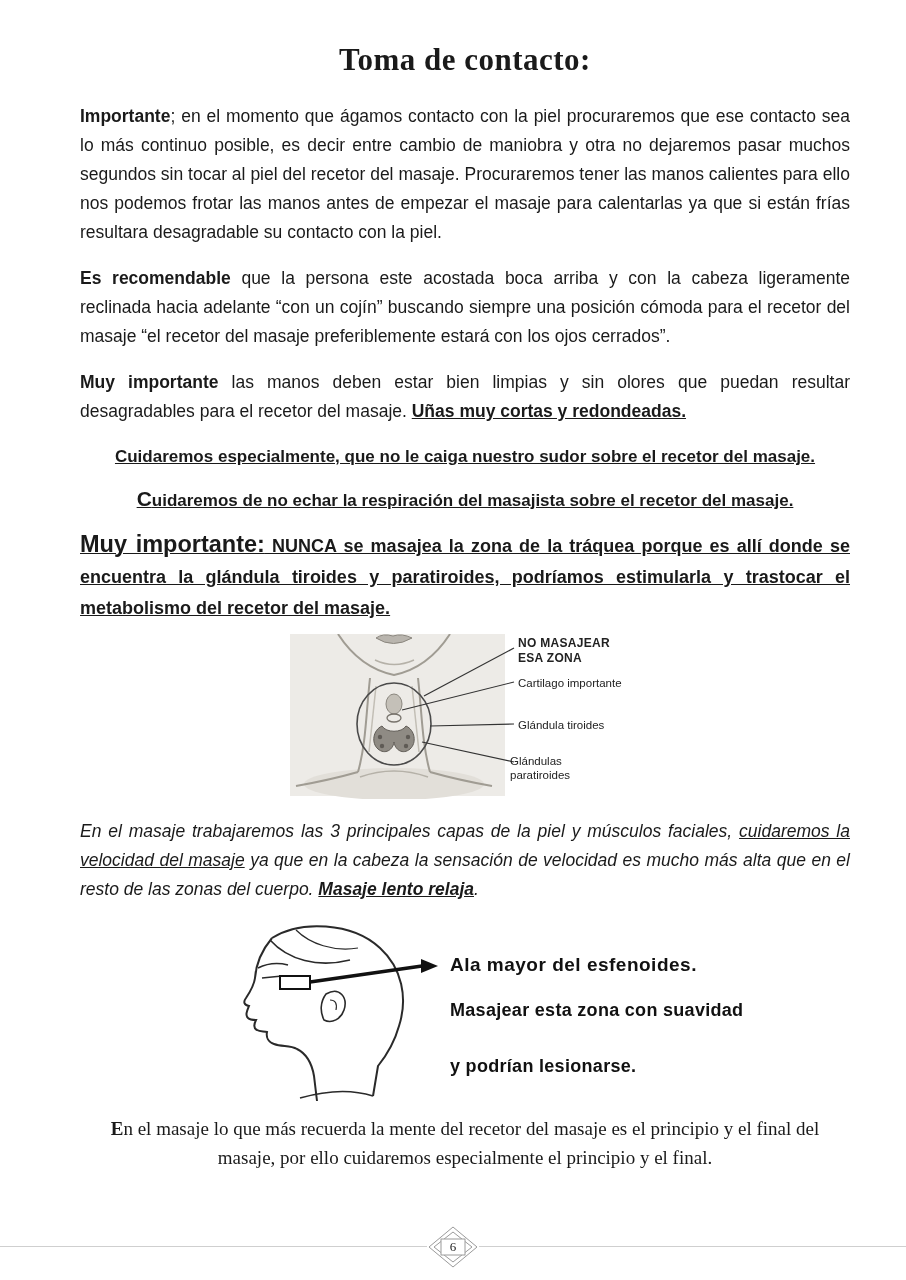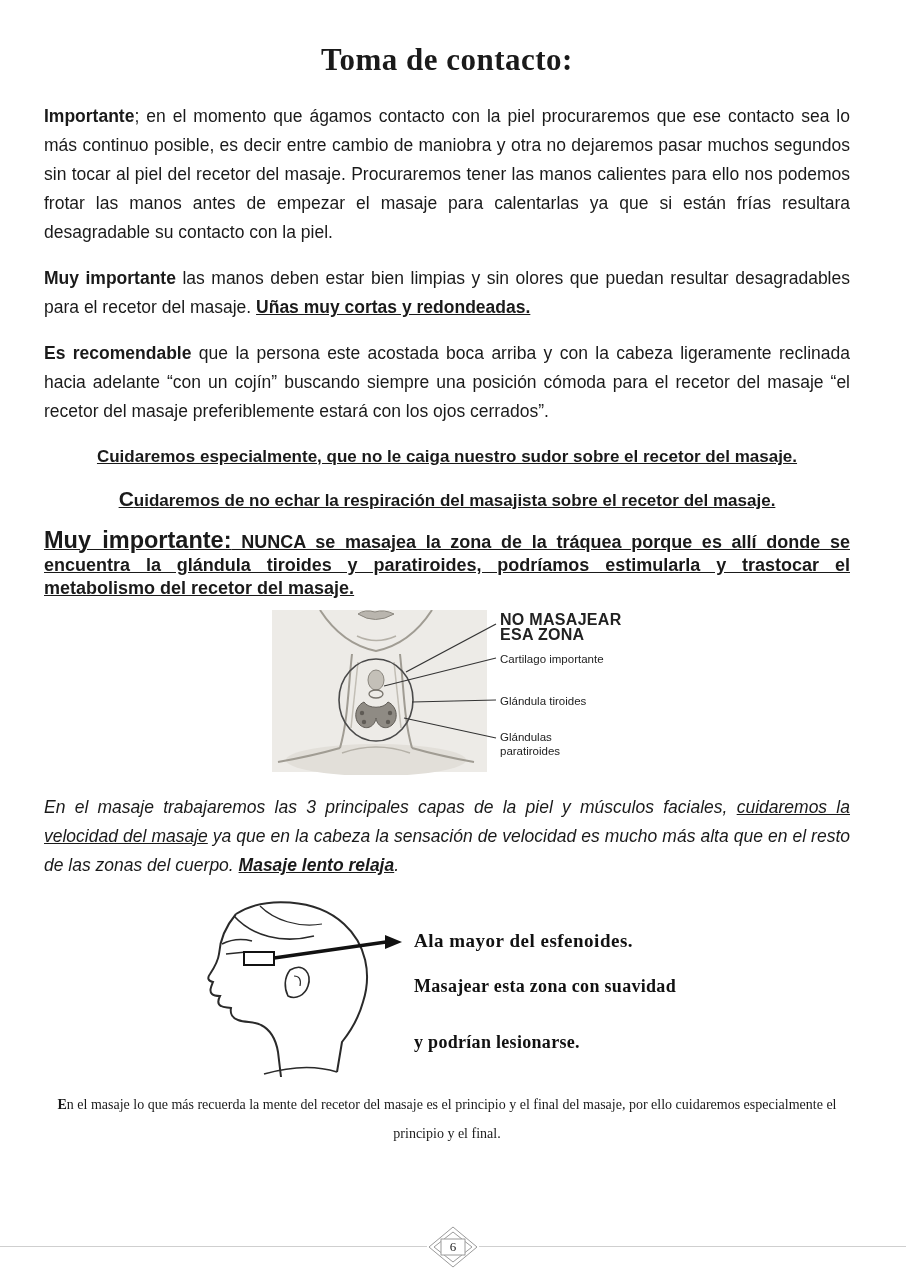--- a/index.html
+++ b/index.html
@@ -5,21 +5,21 @@
   * { box-sizing: border-box; }
   html, body { margin: 0; padding: 0; }
   body {
     width: 906px; height: 1280px;
     background: #ffffff;
     color: #1a1a1a;
     font-family: "Liberation Sans", sans-serif;
     position: relative;
     overflow: hidden;
   }
-  .page { padding: 30px 56px 0 44px; }
+  .page { padding: 30px 56px 0 80px; }
 
   .title {
     font-family: "Liberation Serif", serif;
     font-weight: bold;
     font-size: 31px;
     text-align: center;
     margin: 12px 0 24px 0;
     letter-spacing: 0.5px;
   }
 
@@ -40,21 +40,21 @@
     text-align: center;
     margin: 0 0 15px 0;
     line-height: 27px;
   }
   .centerline .lead-cap { font-size: 21px; }
 
   .warning {
     font-size: 18px;
     font-weight: bold;
     text-decoration: underline;
-    line-height: 23px;
+    line-height: 31px;
     text-align: justify;
     margin: 6px 0 10px 0;
   }
   .warning .warn-lead { font-size: 23.5px; }
 
   
   .fig1 {
     position: relative;
     width: 350px; height: 165px;
     margin: 6px auto 18px auto;
@@ -62,39 +62,38 @@
   .fig1 svg { position: absolute; inset: 0; }
   .fig1-label {
     position: absolute;
     font-size: 11.5px;
     line-height: 14px;
     color: #222;
     white-space: pre-line;
   }
   .fig1-warn {
     font-weight: bold;
-    font-size: 16px;
+    font-size: 12px;
     line-height: 15px;
     letter-spacing: 0.3px;
   }
 
   p.italicpara {
     font-style: italic;
     font-size: 17.5px;
     line-height: 29px;
     text-align: justify;
     margin: 14px 0 12px 0;
   }
 
   
   .fig2 {
     position: relative;
     width: 580px; height: 190px;
     margin: 2px 0 8px 120px;
-    font-family: Liberation Serif, serif;
   }
   .fig2 svg { position: absolute; left: 0; top: 0; }
   .fig2-title {
     position: absolute;
     left: 250px; top: 38px;
     font-weight: bold;
     font-size: 19px;
     letter-spacing: 0.5px;
     color: #111;
   }
@@ -105,21 +104,21 @@
     font-size: 18px;
     color: #111;
     letter-spacing: 0.3px;
   }
   .fig2-line.l1 { top: 84px; }
   .fig2-line.l2 { top: 112px; }
   .fig2-line.l3 { top: 140px; }
 
   .finalpara {
     font-family: "Liberation Serif", serif;
-    font-size: 14px;
+    font-size: 19px;
     line-height: 29px;
     text-align: center;
     margin: 6px 0 0 0;
   }
   .finalpara .lead-cap { font-weight: bold; }
 
   
   .footer {
     position: absolute;
     left: 0; right: 0; bottom: 12px;
@@ -149,23 +148,23 @@
 </style>
 </head>
 <body>
 
 <div class="page">
 
   <h1 class="title">Toma de contacto:</h1>
 
   <p class="body"><span class="b">Importante</span><span>; en el momento que ágamos contacto con la piel procuraremos que ese contacto sea lo más continuo posible, es decir entre cambio de maniobra y otra no dejaremos pasar muchos segundos sin tocar al piel del recetor del masaje. Procuraremos tener las manos calientes para ello nos podemos frotar las manos antes de empezar el masaje para calentarlas ya que si están frías resultara desagradable su contacto con la piel.</span></p>
 
+  <p class="body"><span class="b">Es recomendable</span><span> que la persona este acostada boca arriba y con la cabeza ligeramente reclinada hacia adelante “con un cojín”  buscando siempre una posición cómoda para el recetor del masaje   “el recetor del masaje preferiblemente estará con los ojos cerrados”.</span></p>
+
   <p class="body"><span class="b">Muy importante</span><span> las manos deben estar bien limpias y sin olores que puedan resultar desagradables para el recetor del masaje.  </span><span class="bu">Uñas muy cortas y redondeadas.</span></p>
-
-  <p class="body"><span class="b">Es recomendable</span><span> que la persona este acostada boca arriba y con la cabeza ligeramente reclinada hacia adelante “con un cojín”  buscando siempre una posición cómoda para el recetor del masaje   “el recetor del masaje preferiblemente estará con los ojos cerrados”.</span></p>
 
   <p class="centerline">Cuidaremos especialmente, que no le caiga nuestro sudor sobre el recetor del masaje.</p>
 
   <p class="centerline"><span class="lead-cap">C</span><span>uidaremos de no echar la respiración del masajista sobre el recetor del masaje.</span></p>
 
   <p class="warning"><span class="warn-lead">Muy importante:</span><span> NUNCA se masajea la zona de la tráquea porque es allí donde se encuentra la glándula tiroides y paratiroides, podríamos  estimularla y  trastocar  el metabolismo del recetor del masaje.</span></p>
 
   <div class="fig1">
     <svg viewBox="0 0 350 165" width="350" height="165">
       <rect x="0" y="0" width="215" height="162" fill="#edebe7"></rect>
@@ -196,21 +195,21 @@
 
       <path d="M 134 62 L 224 14" stroke="#333" stroke-width="1.2" fill="none"></path>
       <path d="M 112 76 L 224 48" stroke="#333" stroke-width="1.2" fill="none"></path>
       <path d="M 140 92 L 224 90" stroke="#333" stroke-width="1.2" fill="none"></path>
       <path d="M 132 108 L 224 128" stroke="#333" stroke-width="1.2" fill="none"></path>
     </svg>
     <div class="fig1-label fig1-warn" style="left:228px; top:2px;">NO MASAJEAR
 ESA ZONA</div>
     <div class="fig1-label" style="left:228px; top:42px;">Cartilago importante</div>
     <div class="fig1-label" style="left:228px; top:84px;">Glándula tiroides</div>
-    <div class="fig1-label" style="left:228px; top:120px;">Glándulas
+    <div class="fig1-label" style="left:220px; top:120px;">Glándulas
 paratiroides</div>
   </div>
 
   <p class="italicpara"><span>En el masaje trabajaremos las 3 principales capas de la piel y músculos faciales,  </span><span class="u">cuidaremos la velocidad del masaje</span><span> ya que en la cabeza la sensación de velocidad es mucho más alta que en el resto de las zonas del cuerpo. </span><span class="bu">Masaje lento relaja</span><span>.</span></p>
 
   <div class="fig2">
     <svg viewBox="0 0 240 190" width="240" height="190">
 
       <path d="M 72 22 C 100 4 152 6 180 32 C 202 52 208 82 199 110 C 194 128 186 140 178 150 L 173 180" fill="none" stroke="#2a2a2a" stroke-width="2"></path>
       <path d="M 70 24 C 88 44 118 52 150 44" fill="none" stroke="#2a2a2a" stroke-width="1.6"></path>

